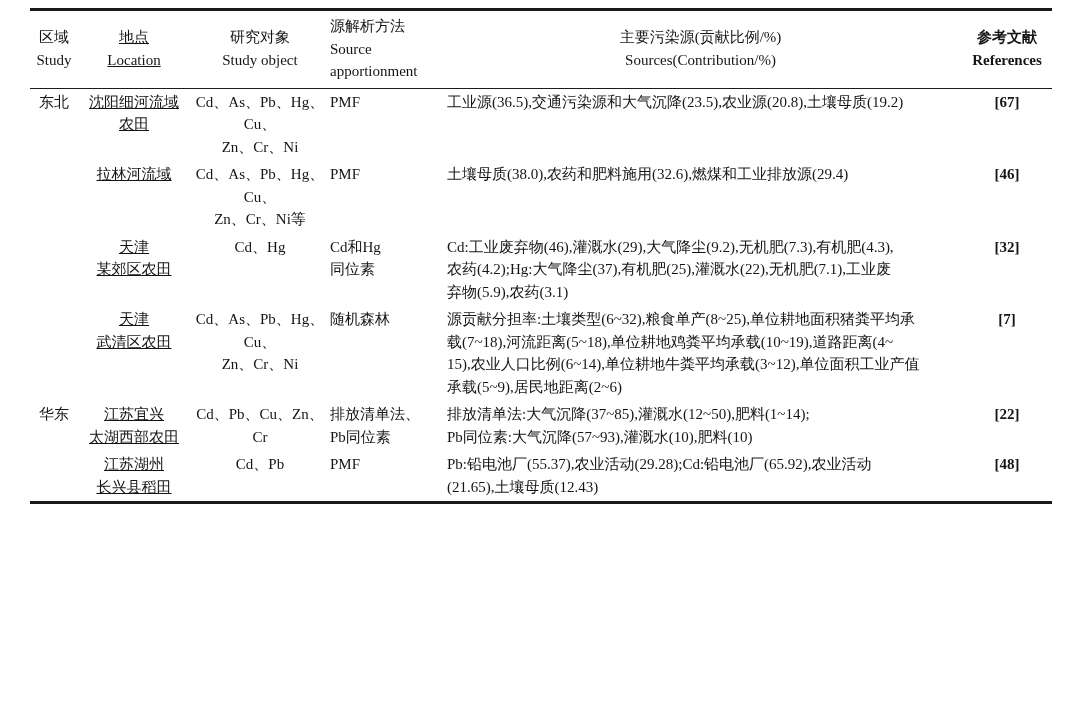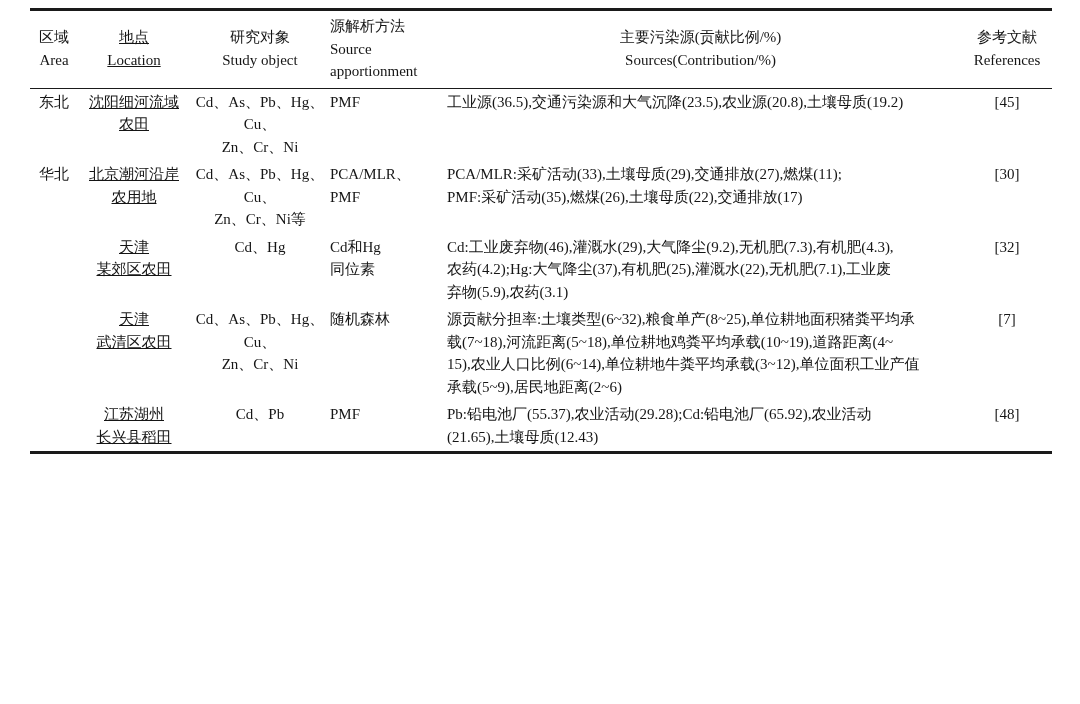--- a/index.html
+++ b/index.html
@@ -43,39 +43,39 @@
     padding-bottom: 5px;
   }
   td {
     vertical-align: top;
   }
   .c-area   { text-align: center; }
   .c-loc    { text-align: center; text-decoration: underline; }
   .c-obj    { text-align: center; }
   .c-method { text-align: left; }
   .c-src    { text-align: left; padding-left: 5px; padding-right: 8px; }
-  .c-ref    { text-align: center; }
+  .c-ref    { text-align: center; font-weight: bold; }
 </style>
 </head>
 <body>
 
 <div class="page">
   <table class="apportionment">
     <colgroup>
       <col style="width:48px">
       <col style="width:112px">
       <col style="width:140px">
       <col style="width:112px">
       <col style="width:520px">
       <col style="width:90px">
     </colgroup>
     <thead>
       <tr>
         <th class="c-area">区域
-Area</th>
+Study</th>
         <th class="c-loc">地点
 Location</th>
         <th class="c-obj">研究对象
 Study object</th>
         <th class="c-method">源解析方法
 Source
 apportionment</th>
         <th class="c-src" style="text-align:center">主要污染源(贡献比例/%)
 Sources(Contribution/%)</th>
         <th class="c-ref">参考文献
@@ -84,37 +84,34 @@
     </thead>
     <tbody>
   <tr>
     <td class="c-area">东北</td>
     <td class="c-loc">沈阳细河流域
 农田</td>
     <td class="c-obj">Cd、As、Pb、Hg、Cu、
 Zn、Cr、Ni</td>
     <td class="c-method">PMF</td>
     <td class="c-src">工业源(36.5),交通污染源和大气沉降(23.5),农业源(20.8),土壤母质(19.2)</td>
-    <td class="c-ref">[45]</td>
+    <td class="c-ref">[67]</td>
+  </tr>
+
+  <tr>
+    <td class="c-area"></td>
+    <td class="c-loc">拉林河流域</td>
+    <td class="c-obj">Cd、As、Pb、Hg、Cu、
+Zn、Cr、Ni等</td>
+    <td class="c-method">PMF</td>
+    <td class="c-src">土壤母质(38.0),农药和肥料施用(32.6),燃煤和工业排放源(29.4)</td>
+    <td class="c-ref">[46]</td>
   </tr>
 
 
-
-  <tr>
-    <td class="c-area">华北</td>
-    <td class="c-loc">北京潮河沿岸
-农用地</td>
-    <td class="c-obj">Cd、As、Pb、Hg、Cu、
-Zn、Cr、Ni等</td>
-    <td class="c-method">PCA/MLR、
-PMF</td>
-    <td class="c-src">PCA/MLR:采矿活动(33),土壤母质(29),交通排放(27),燃煤(11);
-PMF:采矿活动(35),燃煤(26),土壤母质(22),交通排放(17)</td>
-    <td class="c-ref">[30]</td>
-  </tr>
 
 
   <tr>
     <td class="c-area"></td>
     <td class="c-loc">天津
 某郊区农田</td>
     <td class="c-obj">Cd、Hg</td>
     <td class="c-method">Cd和Hg
 同位素</td>
     <td class="c-src">Cd:工业废弃物(46),灌溉水(29),大气降尘(9.2),无机肥(7.3),有机肥(4.3),
@@ -130,20 +127,31 @@
     <td class="c-obj">Cd、As、Pb、Hg、Cu、
 Zn、Cr、Ni</td>
     <td class="c-method">随机森林</td>
     <td class="c-src">源贡献分担率:土壤类型(6~32),粮食单产(8~25),单位耕地面积猪粪平均承
 载(7~18),河流距离(5~18),单位耕地鸡粪平均承载(10~19),道路距离(4~
 15),农业人口比例(6~14),单位耕地牛粪平均承载(3~12),单位面积工业产值
 承载(5~9),居民地距离(2~6)</td>
     <td class="c-ref">[7]</td>
   </tr>
 
+  <tr>
+    <td class="c-area">华东</td>
+    <td class="c-loc">江苏宜兴
+太湖西部农田</td>
+    <td class="c-obj">Cd、Pb、Cu、Zn、Cr</td>
+    <td class="c-method">排放清单法、
+Pb同位素</td>
+    <td class="c-src">排放清单法:大气沉降(37~85),灌溉水(12~50),肥料(1~14);
+Pb同位素:大气沉降(57~93),灌溉水(10),肥料(10)</td>
+    <td class="c-ref">[22]</td>
+  </tr>
 
   <tr>
     <td class="c-area"></td>
     <td class="c-loc">江苏湖州
 长兴县稻田</td>
     <td class="c-obj">Cd、Pb</td>
     <td class="c-method">PMF</td>
     <td class="c-src">Pb:铅电池厂(55.37),农业活动(29.28);Cd:铅电池厂(65.92),农业活动
 (21.65),土壤母质(12.43)</td>
     <td class="c-ref">[48]</td>

